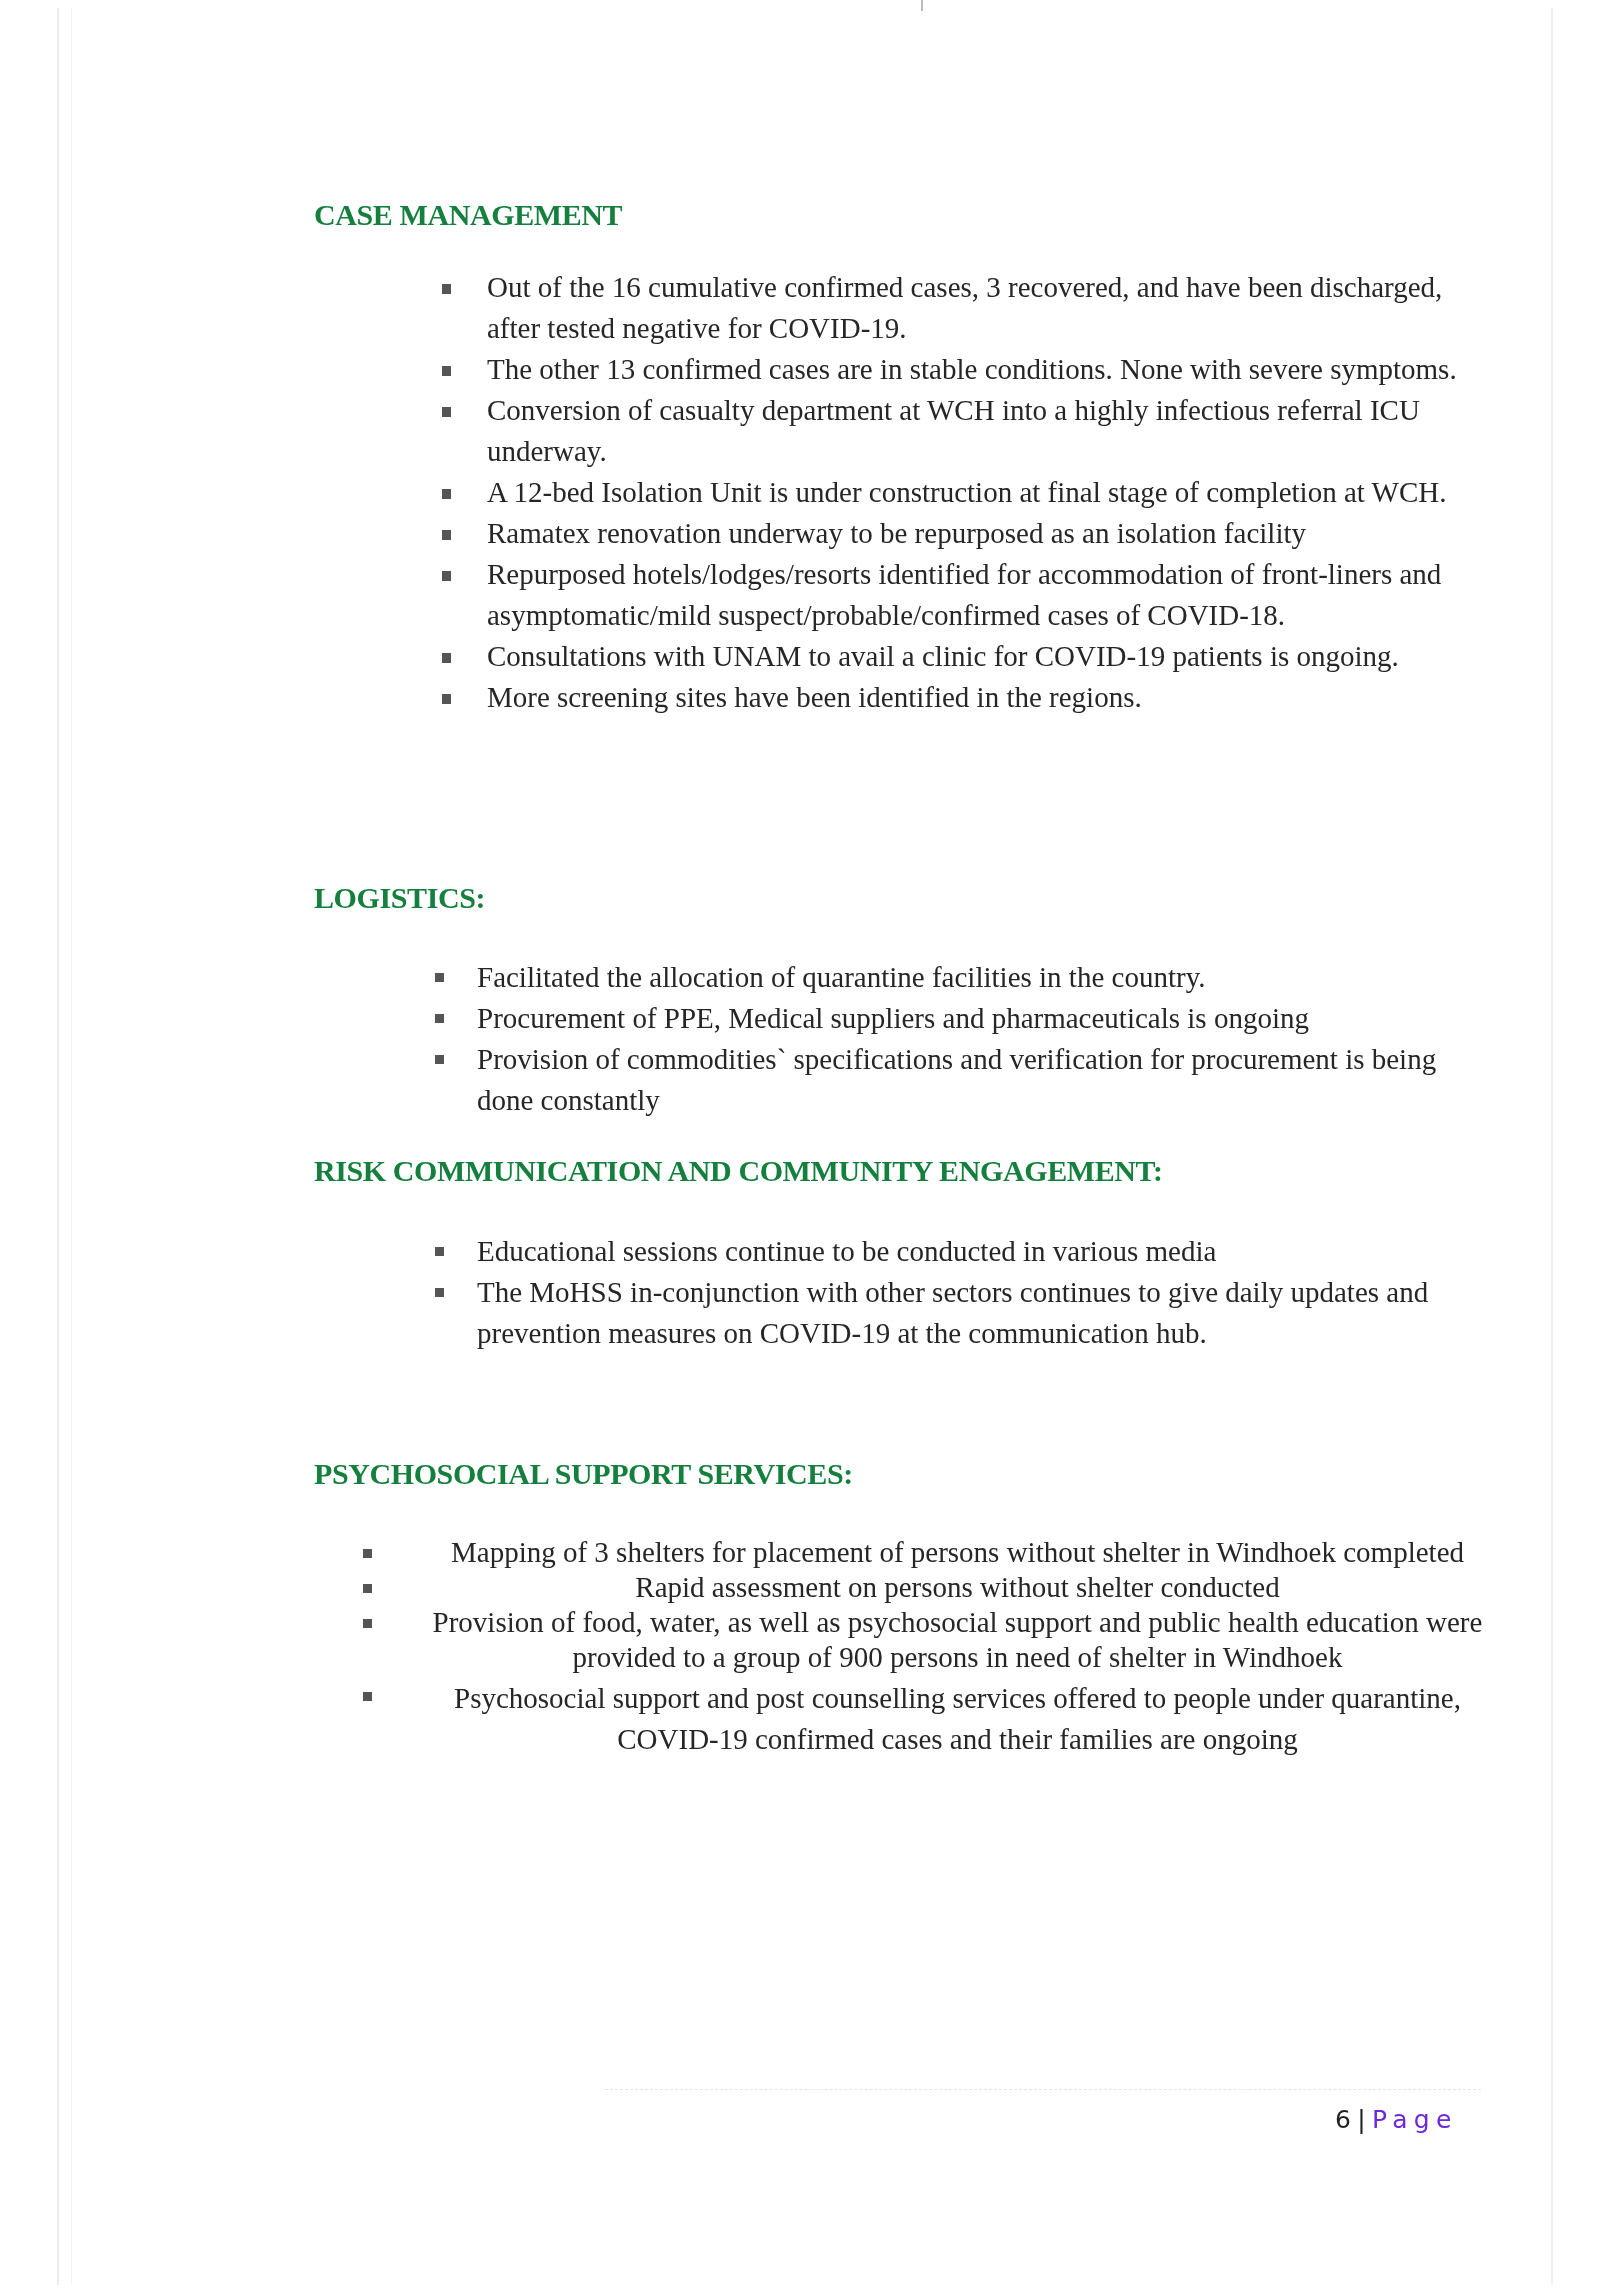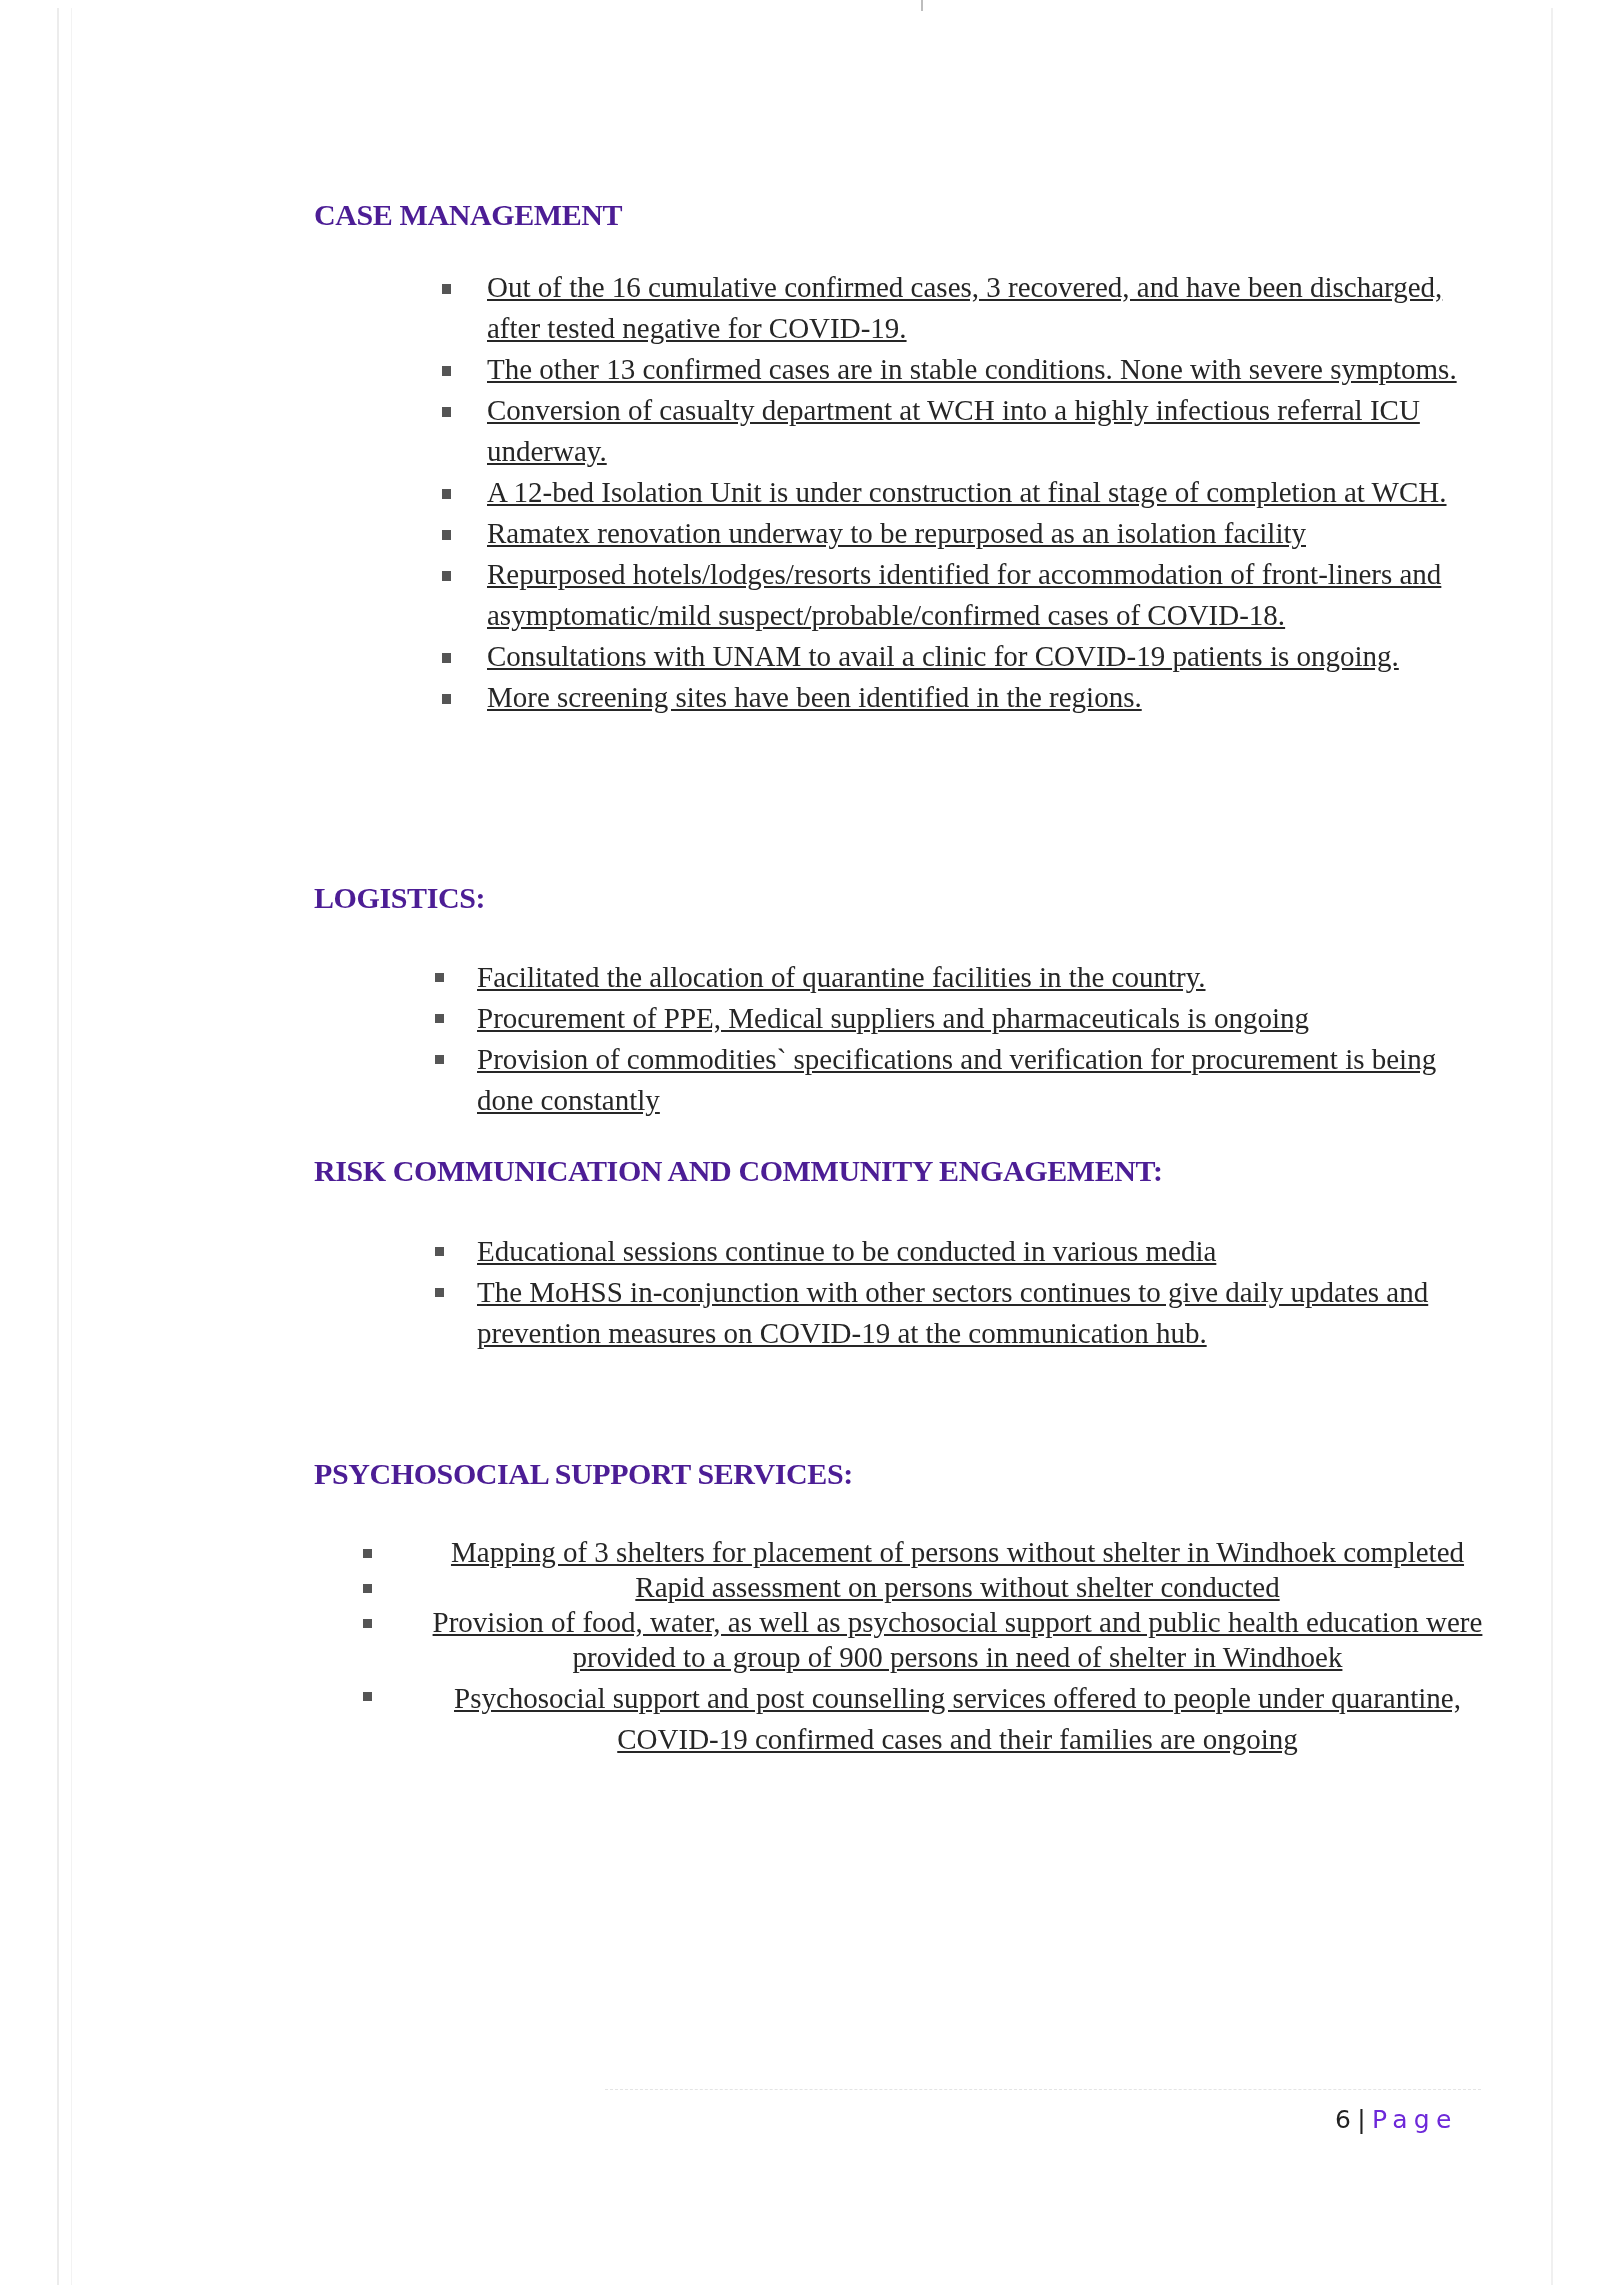--- a/index.html
+++ b/index.html
@@ -10,24 +10,24 @@
     color: #222222;
   }
   .scan-edge-left { position: absolute; left: 57px; top: 7.9px; width: 1.6px; height: 2277px; background: #ececec; }
   .scan-edge-left2 { position: absolute; left: 71px; top: 7.9px; width: 0.8px; height: 2277px; background: #f3f3f3; }
   .scan-edge-right { position: absolute; left: 1551px; top: 7.9px; width: 1.6px; height: 2277px; background: #f0f0f0; }
   .scan-tick { position: absolute; left: 921px; top: 0; width: 1.6px; height: 11px; background: #bdbdbd; }
 
   .heading {
     position: absolute; left: 314px;
     font-weight: bold; font-size: 30px; letter-spacing: -0.4px;
-    color: #4c1d95; margin: 0;
+    color: #15803d; margin: 0;
   }
   ul.bullets { position: absolute; list-style: none; margin: 0; padding: 0; }
-  ul.bullets li { position: relative; font-size: 29px; color: #262626; text-decoration: underline; }
+  ul.bullets li { position: relative; font-size: 29px; color: #262626; }
   ul.bullets li .bul {
     position: absolute; top: 0; width: 9.4px; height: 9.4px; background: #555555;
   }
   
   #cm-list { left: 487px; top: 267px; width: 1013px; line-height: 41px; }
   #cm-list li .bul { left: -45px; top: 17.3px; }
   
   #lg-list { left: 477px; top: 957px; width: 1021px; line-height: 41px; }
   #lg-list li .bul { left: -42px; top: 15.7px; }
   

